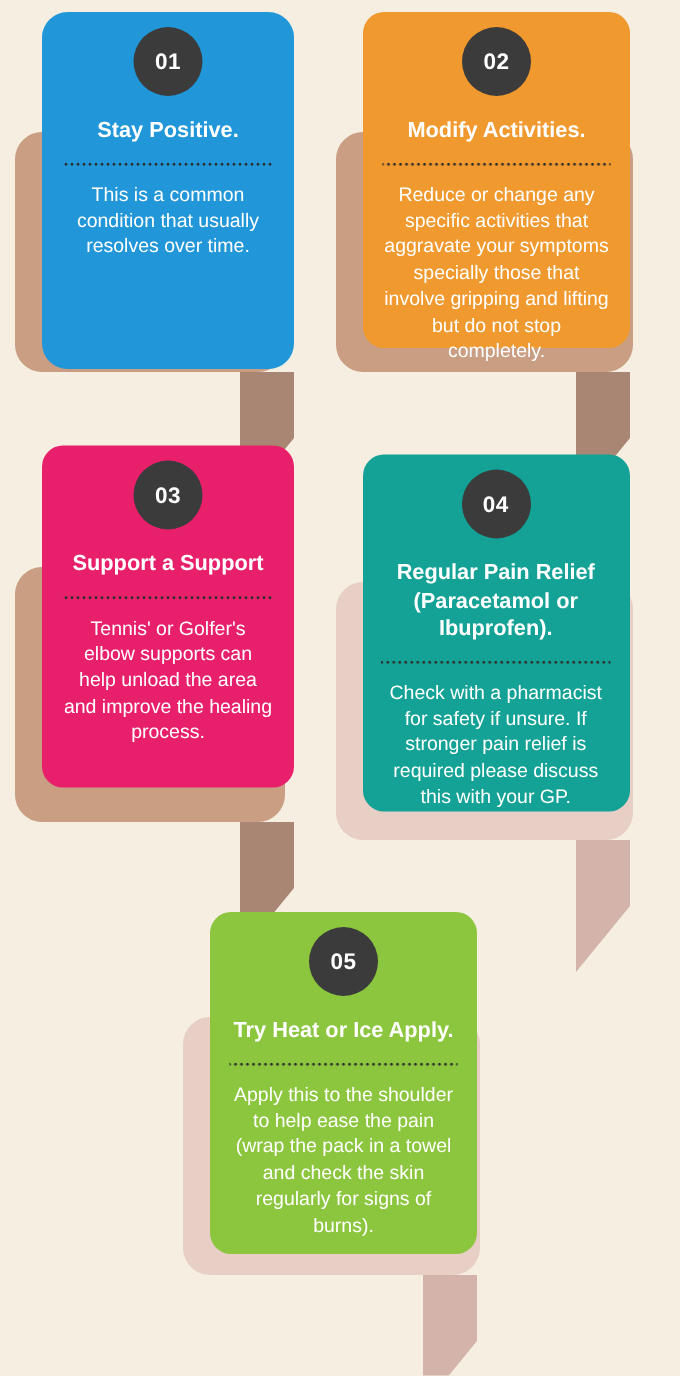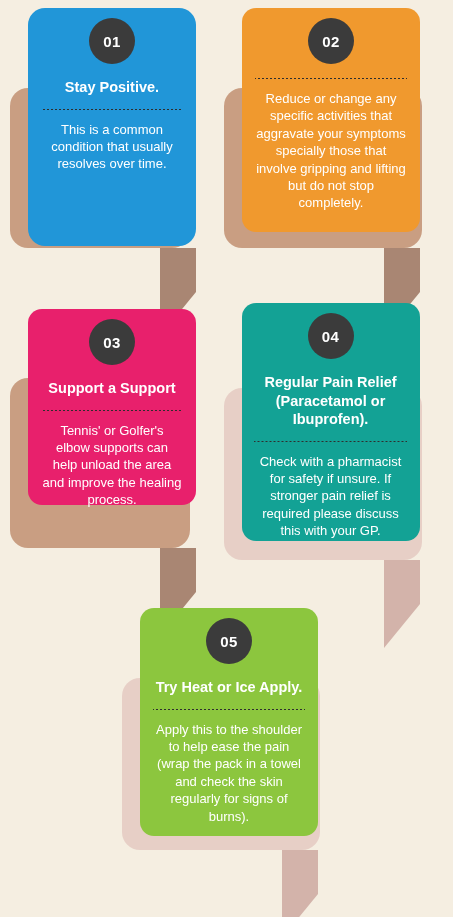--- a/index.html
+++ b/index.html
@@ -92,21 +92,21 @@
   #card-1   { left: 28px;  top: 8px;   width: 168px; height: 238px; }
   #tail-1   { left: 160px; top: 248px; width: 36px;  height: 44px;
               border-left: 36px solid #a98673; border-bottom: 44px solid transparent; }
   #shadow-2 { left: 224px; top: 88px;  width: 198px; height: 160px; }
   #card-2   { left: 242px; top: 8px;   width: 178px; height: 224px; }
   #tail-2   { left: 384px; top: 248px; width: 36px;  height: 44px;
               border-left: 36px solid #a98673; border-bottom: 44px solid transparent; }
 
   
   #shadow-3 { left: 10px;  top: 378px; width: 180px; height: 170px; }
-  #card-3   { left: 28px;  top: 309px; width: 168px; height: 196px; }
+  #card-3   { left: 28px;  top: 297px; width: 168px; height: 228px; }
   #tail-3   { left: 160px; top: 548px; width: 36px;  height: 44px;
               border-left: 36px solid #a98673; border-bottom: 44px solid transparent; }
 
   
   #shadow-4 { left: 224px; top: 388px; width: 198px; height: 172px; }
   #card-4   { left: 242px; top: 303px; width: 178px; height: 238px; }
   #tail-4   { left: 384px; top: 560px; width: 36px;  height: 44px;
               border-left: 36px solid #d3b3aa; border-bottom: 44px solid transparent; }
 
   
@@ -126,20 +126,21 @@
     <div class="badge">01</div>
     <div class="card-title">Stay Positive.</div>
     <div class="divider"></div>
     <div class="card-body">This is a common condition that usually resolves over time.</div>
   </div>
 
   <div class="tail" id="tail-2" style="border-left-color: rgb(169, 134, 115);"></div>
   <div class="shadow" id="shadow-2" style="background: rgb(201, 158, 130);"></div>
   <div class="card" id="card-2" style="background: rgb(240, 153, 46);">
     <div class="badge">02</div>
+    <div class="card-title">Modify Activities.</div>
     <div class="divider"></div>
     <div class="card-body">Reduce or change any specific activities that aggravate your symptoms specially those that involve gripping and lifting but do not stop completely.</div>
   </div>
 
   <div class="tail" id="tail-3" style="border-left-color: rgb(169, 134, 115);"></div>
   <div class="shadow" id="shadow-3" style="background: rgb(201, 158, 130);"></div>
   <div class="card" id="card-3" style="background: rgb(232, 32, 108);">
     <div class="badge">03</div>
     <div class="card-title">Support a Support</div>
     <div class="divider"></div>

